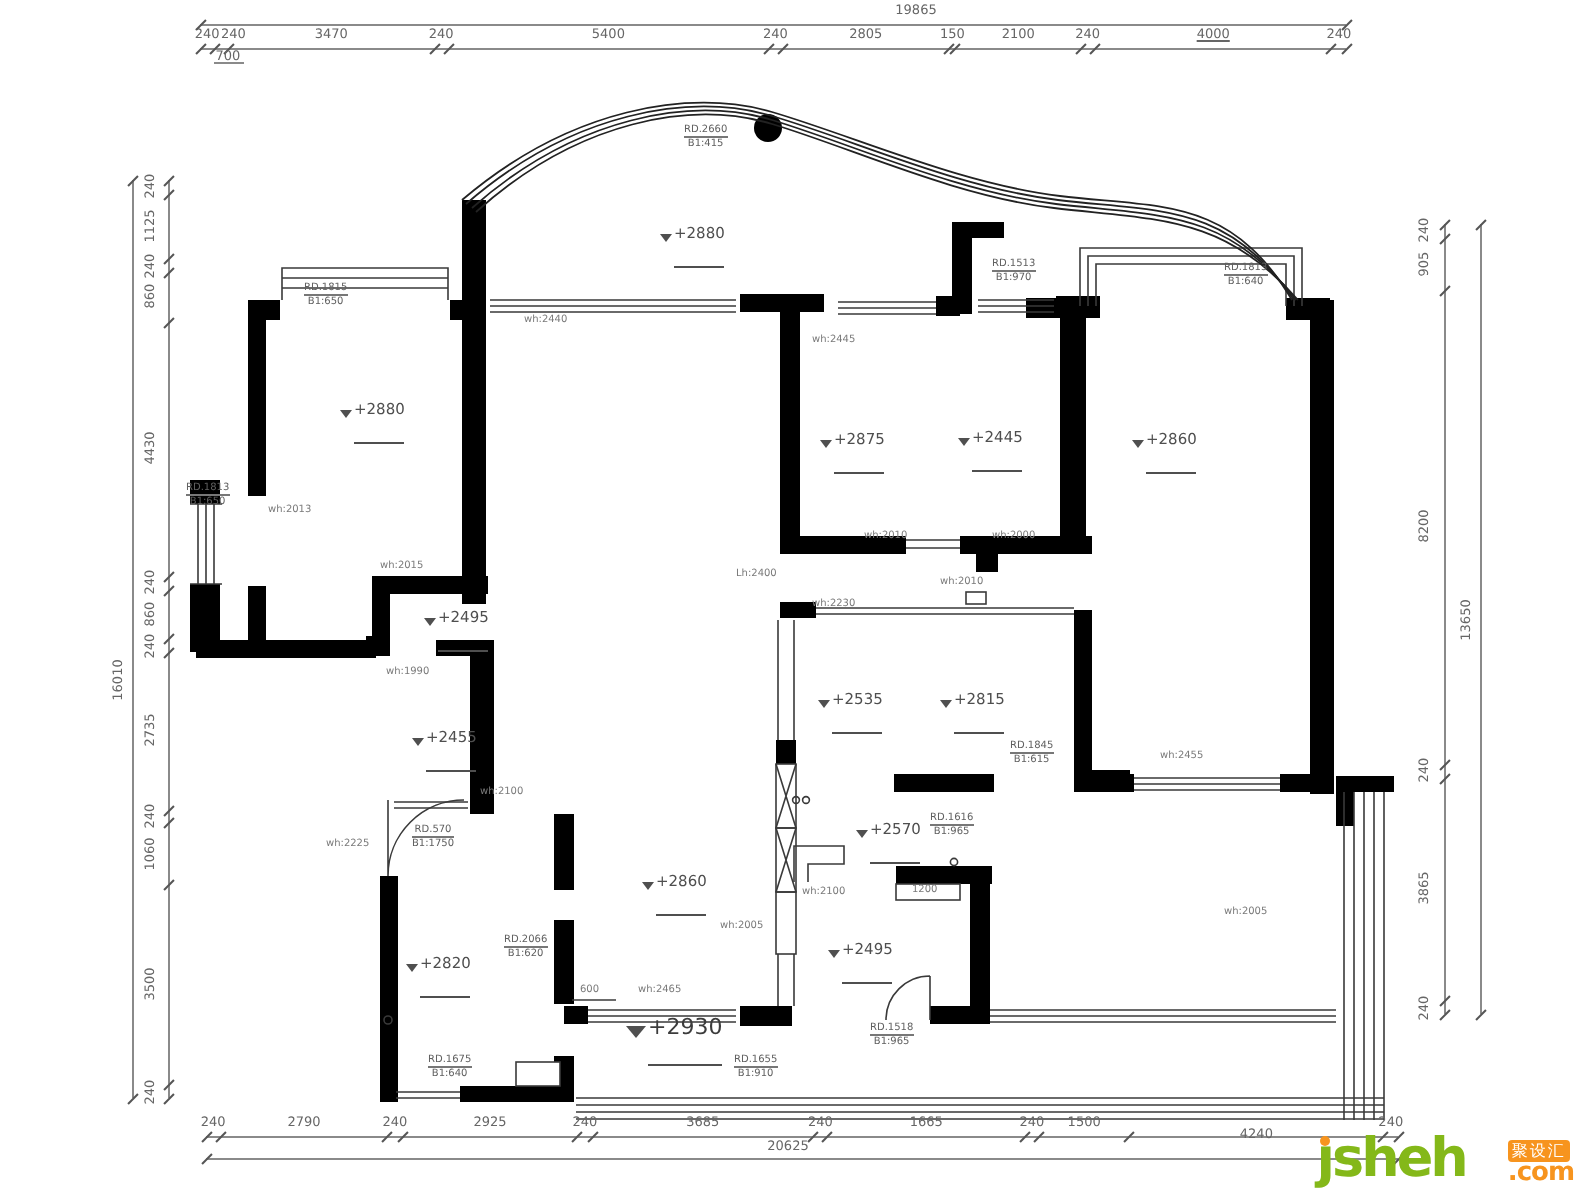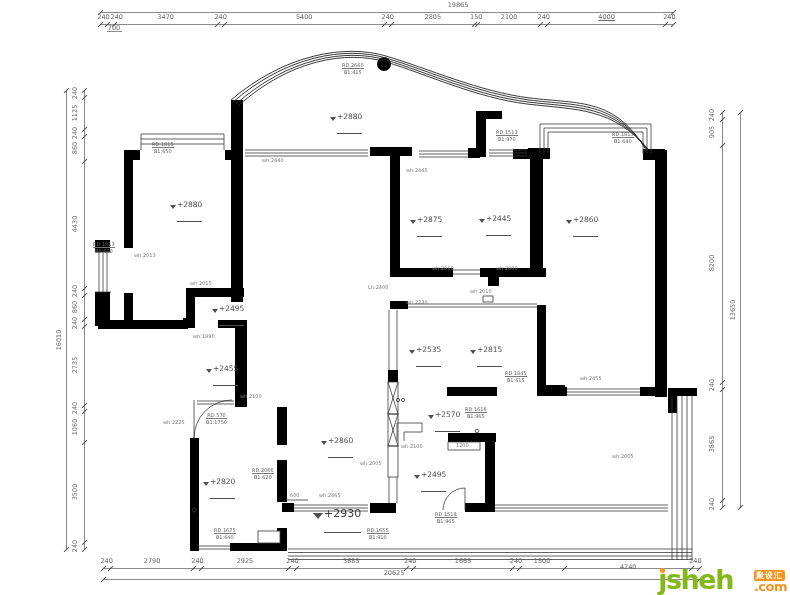--- a/index.html
+++ b/index.html
@@ -20,21 +20,21 @@
             border-right:3.5px solid transparent;border-top:4.5px solid #4f4f4f;
             margin-right:1px;position:relative;top:2px;}
   .lvl .txt{border-bottom:0.7px solid #4f4f4f;padding-bottom:12px;}
   .lvl.big{font-size:11px;color:#3c3c3c;}
   .lvl.big .sym{border-left-width:5px;border-right-width:5px;border-top-width:6px;}
   
   #logo{position:absolute;right:3px;bottom:2px;display:flex;align-items:flex-end;height:32px;gap:20px;}
   #brand{font-size:27px;font-weight:800;letter-spacing:-1.5px;line-height:26px;position:relative;}
   #jdot{position:absolute;left:2px;top:1px;width:5px;height:5px;border-radius:50%;}
   #logo-right{display:flex;flex-direction:column;align-items:flex-start;margin-left:1px;}
-  #badge{font-size:8px;font-weight:700;color:#fff;border-radius:2px;padding:0.5px 2px;letter-spacing:1px;line-height:10px;}
+  #badge{font-size:8px;font-weight:400;color:#fff;border-radius:2px;padding:0.5px 2px;letter-spacing:1px;line-height:10px;}
   #tld{font-size:13px;font-weight:800;line-height:12px;letter-spacing:-0.5px;}
 </style>
 </head>
 <body>
 
 <div id="canvas">
 
   <svg id="plan-svg" width="790" height="595" viewBox="0 0 790 595">
     <g fill="#000000" stroke="none">
       <rect x="124" y="150" width="16" height="10"></rect>

